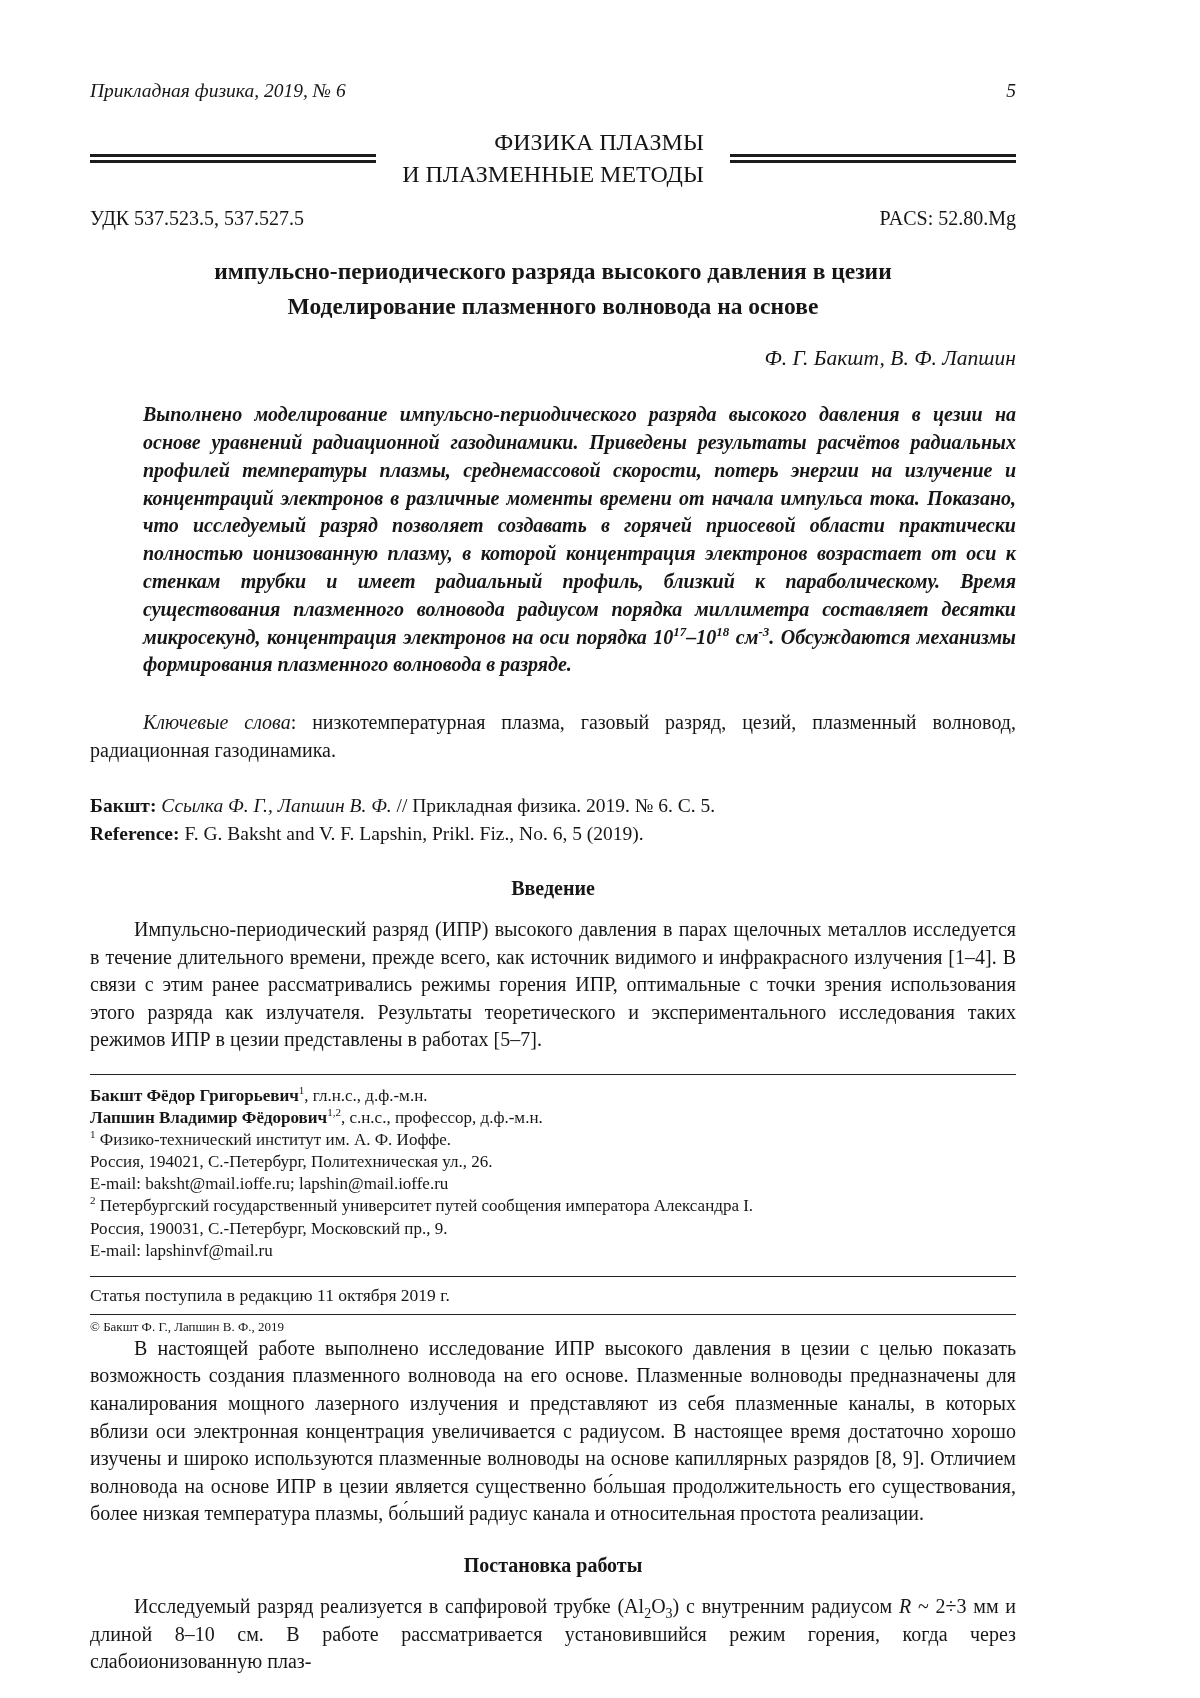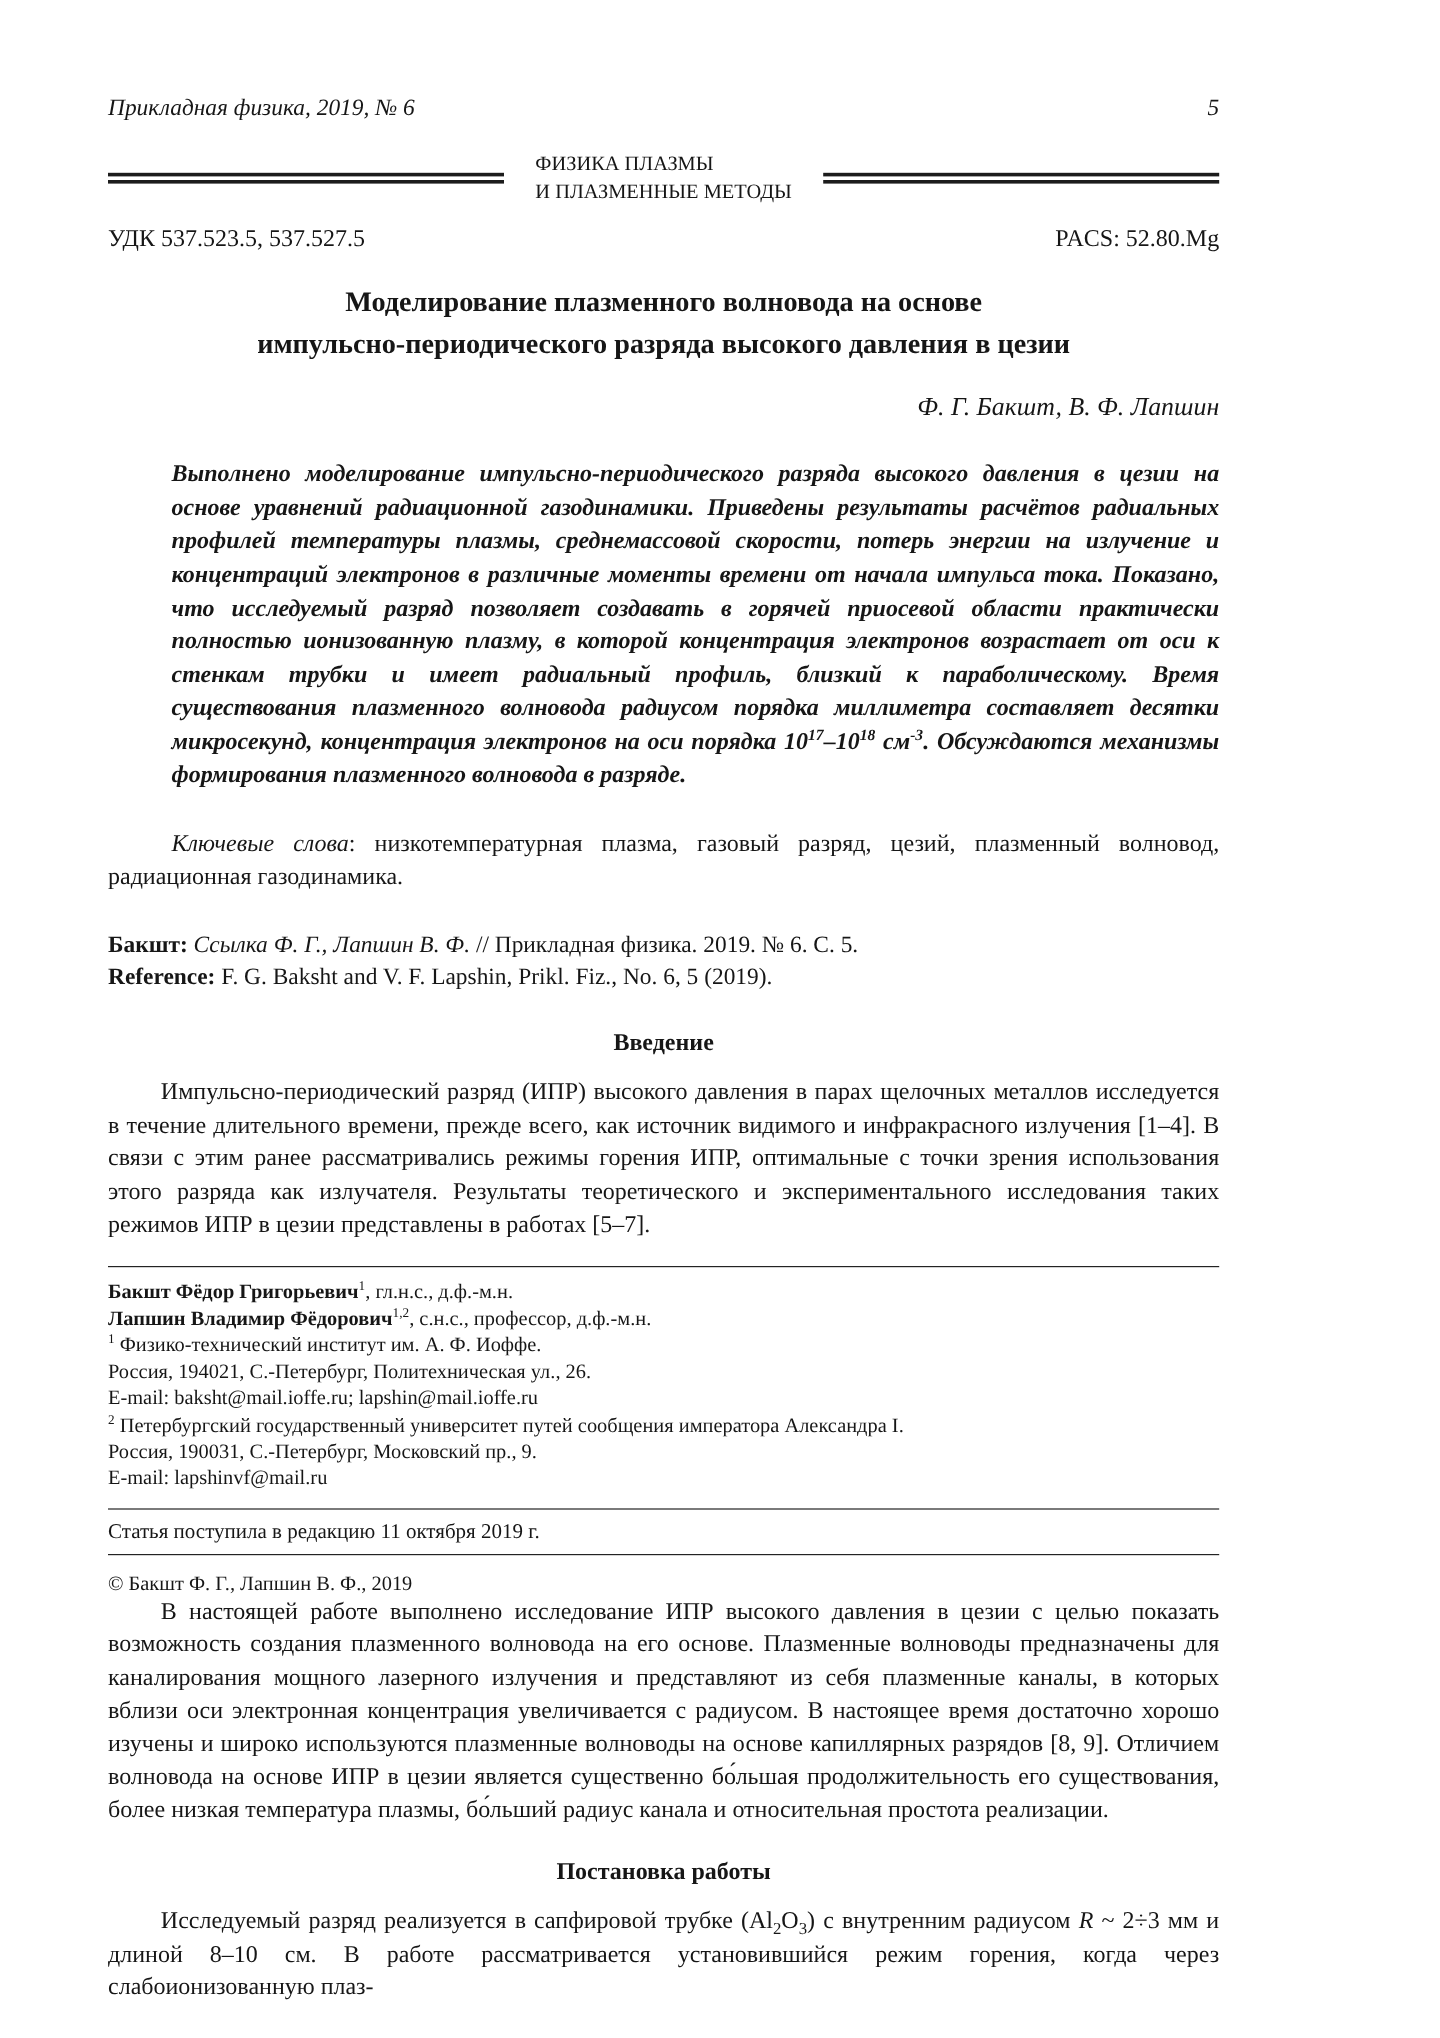--- a/index.html
+++ b/index.html
@@ -20,22 +20,22 @@
     display: flex; justify-content: space-between; align-items: baseline;
     font-style: italic; font-size: 19.5px;
   }
   .banner { display: flex; align-items: center; margin-top: 24px; }
   .banner .rule {
     flex: 1; height: 9px;
     border-top: 3px solid #1c1c1c;
     border-bottom: 3px solid #1c1c1c;
   }
   .banner .titles {
-    padding: 0 26px; text-align: left;
-    font-size: 17px; line-height: 1.35; white-space: nowrap;
+    padding: 0 26px; text-align: right;
+    font-size: 24px; line-height: 1.35; white-space: nowrap;
   }
   .class-row {
     display: flex; justify-content: space-between;
     font-size: 20px; margin-top: 16px;
   }
   .art-title {
     text-align: center; font-weight: bold;
     font-size: 23.5px; line-height: 1.5; margin-top: 24px;
   }
   .authors {
@@ -65,21 +65,21 @@
     font-size: 20px; line-height: 1.38;
     text-align: justify; text-indent: 44px;
   }
   .fn-block { margin-top: 20px; border-top: 1.5px solid #232323; padding-top: 10px; }
   .fn { font-size: 17px; line-height: 1.3; }
   .received {
     font-size: 17.5px;
     padding: 8px 0; margin-top: 14px;
     border-top: 1px solid #232323; border-bottom: 1px solid #232323;
   }
-  .copyright { font-size: 17px; margin-top: 14px; }
+  .copyright { font-size: 13px; margin-top: 4px; }
   sup { font-size: 0.65em; line-height: 0; }
   sub { font-size: 0.7em; line-height: 0; }
 </style>
 </head>
 <body>
 
 <div class="page">
 
   <div class="running-head">
     <span>Прикладная физика, 2019, № 6</span>
@@ -94,22 +94,22 @@
     </div>
     <div class="rule"></div>
   </div>
 
   <div class="class-row">
     <span>УДК 537.523.5, 537.527.5</span>
     <span>PACS: 52.80.Mg</span>
   </div>
 
   <div class="art-title">
+    <div>импульсно-периодического разряда высокого давления в цезии</div>
     <div>Моделирование плазменного волновода на основе</div>
-    <div>импульсно-периодического разряда высокого давления в цезии</div>
   </div>
 
   <div class="authors">Ф. Г. Бакшт, В. Ф. Лапшин</div>
 
   <div class="abstract">Выполнено моделирование импульсно-периодического разряда высокого давления в цезии на основе уравнений радиационной газодинамики. Приведены результаты расчётов радиальных профилей температуры плазмы, среднемассовой скорости, потерь энергии на излучение и концентраций электронов в различные моменты времени от начала импульса тока. Показано, что исследуемый разряд позволяет создавать в горячей приосевой области практически полностью ионизованную плазму, в которой концентрация электронов возрастает от оси к стенкам трубки и имеет радиальный профиль, близкий к параболическому. Время существования плазменного волновода радиусом порядка миллиметра составляет десятки микросекунд, концентрация электронов на оси порядка 10<sup>17</sup>–10<sup>18</sup> см<sup>-3</sup>. Обсуждаются механизмы формирования плазменного волновода в разряде.</div>
 
   <div class="keywords"><i>Ключевые слова</i>: низкотемпературная плазма, газовый разряд, цезий, плазменный волновод, радиационная газодинамика.</div>
 
   <div class="citation-block">
     <div><b>Бакшт:</b> <i>Ссылка Ф. Г., Лапшин В. Ф.</i> // Прикладная физика. 2019. № 6. С. 5.</div>

